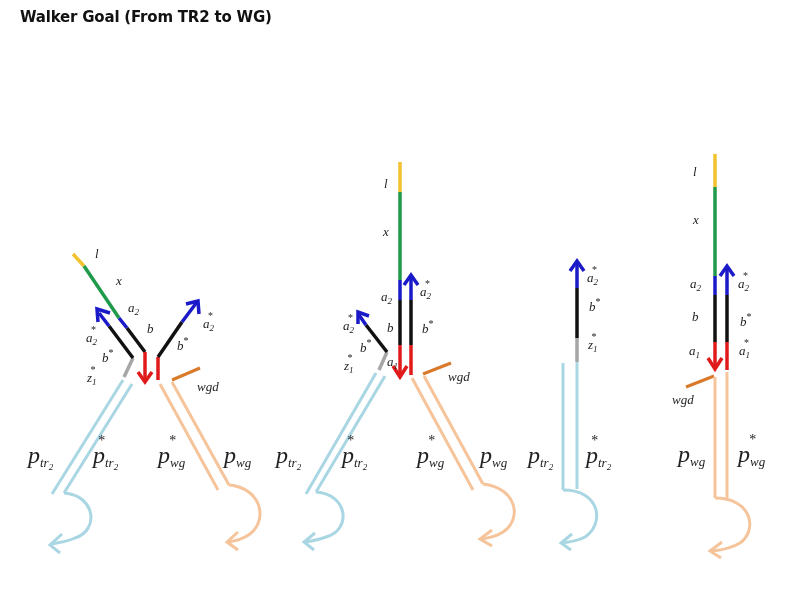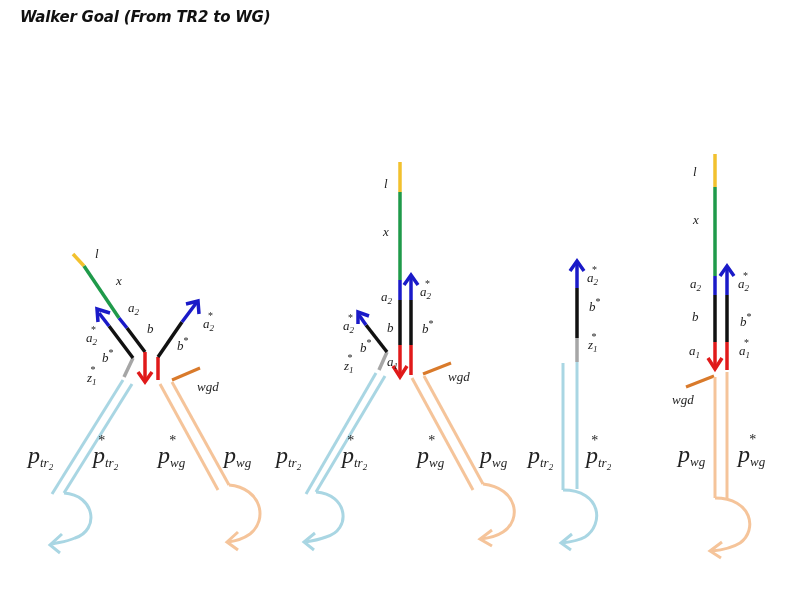--- a/index.html
+++ b/index.html
@@ -1,20 +1,20 @@
 <!DOCTYPE html>
 <html><head>
 <meta charset="utf-8">
 <style>
   html, body { margin: 0; padding: 0; background: #ffffff; }
   body { width: 800px; height: 600px; position: relative; overflow: hidden; }
   .title {
     position: absolute; left: 20px; top: 8px;
     font-family: "DejaVu Sans", "Liberation Sans", sans-serif;
-    font-weight: bold; font-size: 15px; color: #111; letter-spacing: -0.2px; font-style: italic;
+    font-weight: bold; font-size: 15px; color: #111; letter-spacing: -0.2px;
   }
   svg { position: absolute; left: 0; top: 0; }
   .lbl { font-family: "Liberation Serif", "DejaVu Serif", serif; font-style: italic; fill: #222; }
   .sm { font-size: 13px; }
   .big { font-size: 24px; }
   .sub { font-size: 9px; }
   .subbig { font-size: 13px; }
   .star { font-size: 10px; font-style: normal; }
   .starbig { font-size: 14px; font-style: normal; }
 </style>

